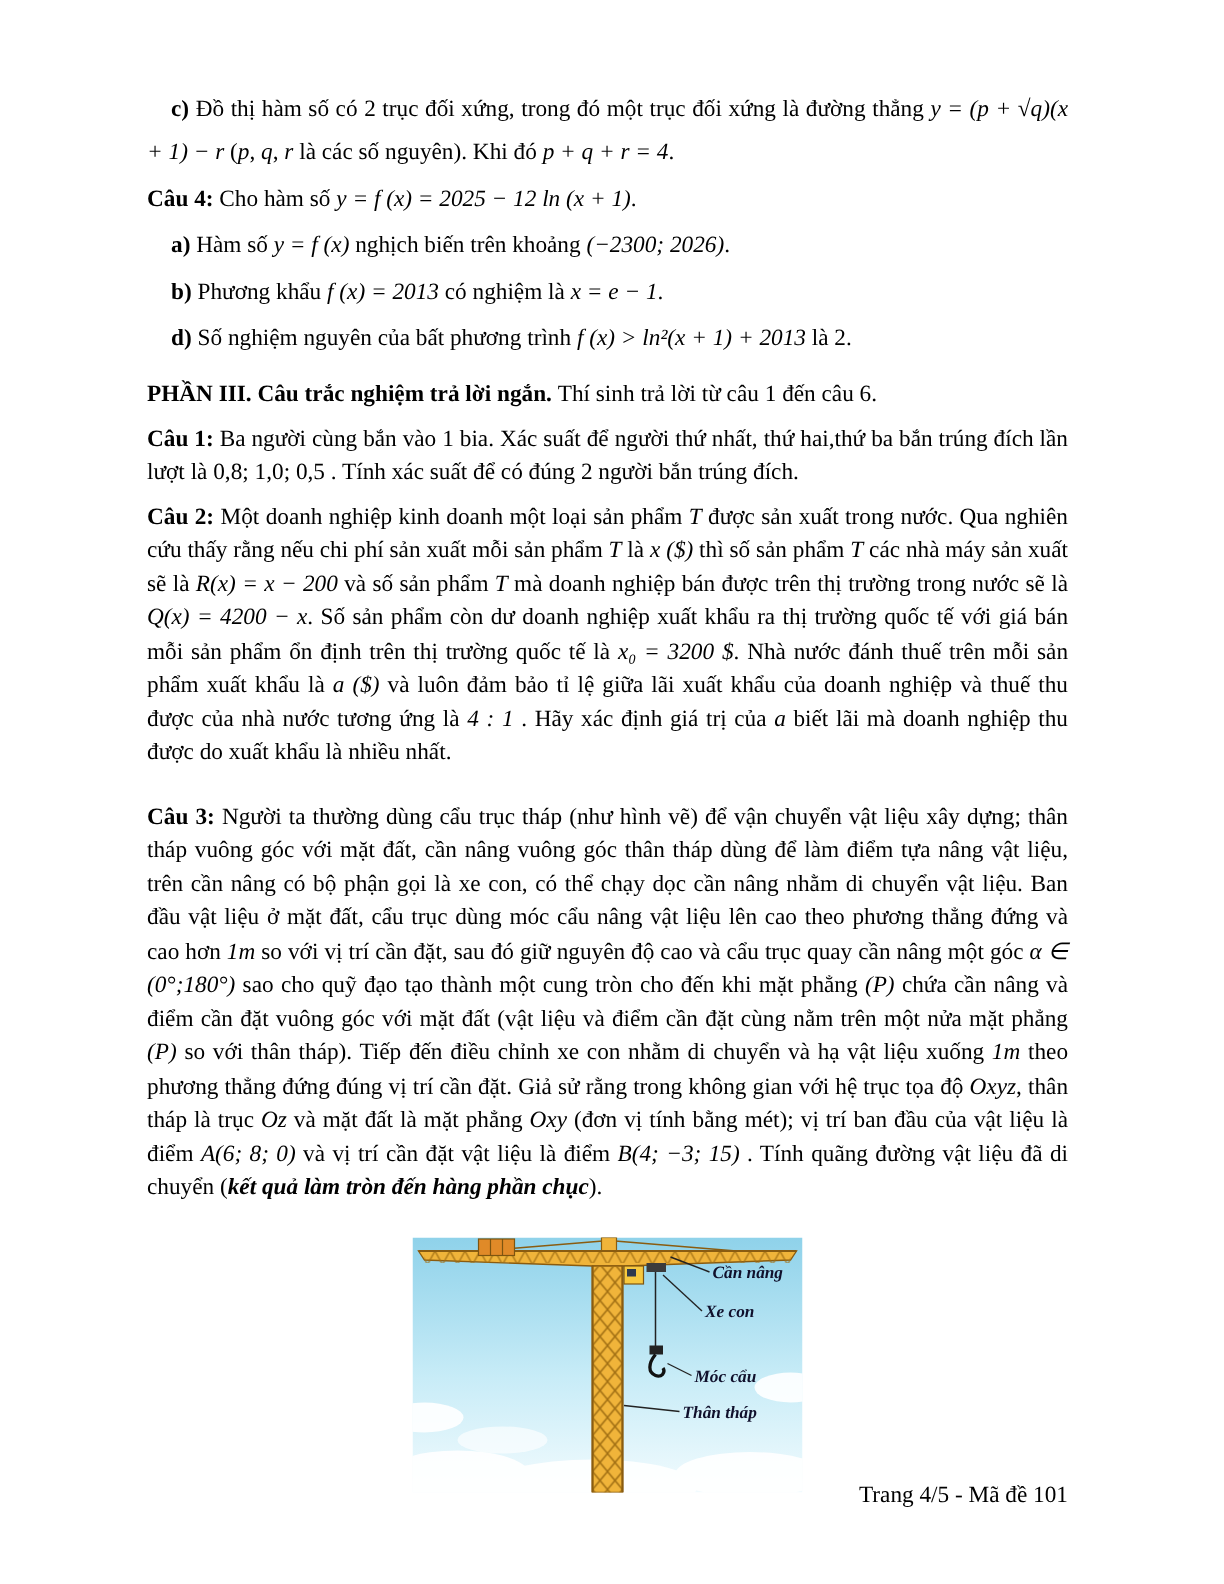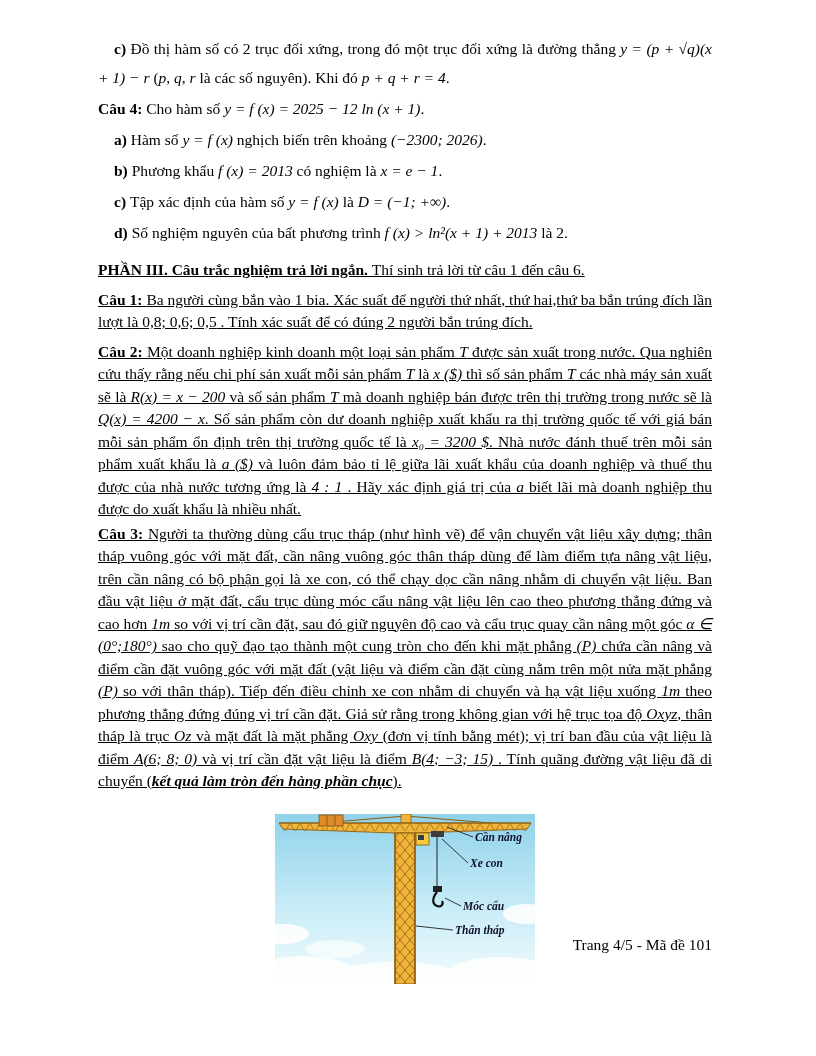--- a/index.html
+++ b/index.html
@@ -7,63 +7,62 @@
   body {
     width:816px; height:1056px;
     font-family:"Liberation Serif", serif;
     color:#000;
     position:relative;
     overflow:hidden;
   }
   .page {
     position:relative;
     width:816px; height:948px;
-    padding:32px 104px 0 98px;
+    padding:56px 104px 0 98px;
     background:#ffffff;
   }
   .para {
     font-size:15.5px;
     text-align:justify;
     color:#000;
   }
   .f { line-height:29px; margin:2px 0; }
-  .d { line-height:22.5px; margin:7px 0 0 0;text-decoration:underline; }
-  .tight { margin-top:2px; }
+  .d { line-height:22.5px; margin:7px 0 0 0; }
+  .tight { margin-top:20px; }
   .head { margin-top:12px; }
   .item { text-indent:16px; }
   .b  { font-weight:bold; }
   .m  { font-style:italic; }
   .bi { font-weight:bold; font-style:italic; }
   .figure {
     margin-top:21px;
     text-align:center;
   }
   .figure svg { display:inline-block; }
   .footer {
     position:absolute;
-    top:936px;
+    top:988px;
     right:104px;
     font-size:15.5px;
     color:#000;
   }
 </style>
 </head>
 <body>
 
 <div class="page">
 
   <div>
       <p class="para f item"><span class="b">c) </span><span>Đồ thị hàm số có 2 trục đối xứng, trong đó một trục đối xứng là đường thẳng </span><span class="m">y = (p + √q)(x + 1) − r</span><span> (</span><span class="m">p</span><span>, </span><span class="m">q</span><span>, </span><span class="m">r</span><span> là các số nguyên). Khi đó </span><span class="m">p + q + r = 4</span><span>.</span></p>
       <p class="para f q"><span class="b">Câu 4: </span><span>Cho hàm số </span><span class="m">y = f (x) = 2025 − 12 ln (x + 1)</span><span>.</span></p>
       <p class="para f item"><span class="b">a) </span><span>Hàm số </span><span class="m">y = f (x)</span><span> nghịch biến trên khoảng </span><span class="m">(−2300; 2026)</span><span>.</span></p>
       <p class="para f item"><span class="b">b) </span><span>Phương khẩu </span><span class="m">f (x) = 2013</span><span> có nghiệm là </span><span class="m">x = e − 1</span><span>.</span></p>
-      <p class="para f item"><span class="b">c) </span><span>Tập xác định của hàm số </span><span class="m">y = f (x)</span><span> là </span><span class="m">D = (−1; +∞)</span><span>.</span></p>
       <p class="para f item"><span class="b">d) </span><span>Số nghiệm nguyên của bất phương trình </span><span class="m">f (x) &gt; ln²(x + 1) + 2013</span><span> là 2.</span></p>
       <p class="para d head"><span class="b">PHẦN III. Câu trắc nghiệm trả lời ngắn. </span><span>Thí sinh trả lời từ câu 1 đến câu 6.</span></p>
-      <p class="para d"><span class="b">Câu 1: </span><span>Ba người cùng bắn vào 1 bia. Xác suất để người thứ nhất, thứ hai,thứ ba bắn trúng đích lần lượt là </span><span>0,8; 0,6; 0,5</span><span> . Tính xác suất để có đúng 2 người bắn trúng đích.</span></p>
+      <p class="para d"><span class="b">Câu 1: </span><span>Ba người cùng bắn vào 1 bia. Xác suất để người thứ nhất, thứ hai,thứ ba bắn trúng đích lần lượt là </span><span>0,8; 1,0; 0,5</span><span> . Tính xác suất để có đúng 2 người bắn trúng đích.</span></p>
       <p class="para d"><span class="b">Câu 2: </span><span>Một doanh nghiệp kinh doanh một loại sản phẩm </span><span class="m">T</span><span> được sản xuất trong nước. Qua nghiên cứu thấy rằng nếu chi phí sản xuất mỗi sản phẩm </span><span class="m">T</span><span> là </span><span class="m">x ($)</span><span> thì số sản phẩm </span><span class="m">T</span><span> các nhà máy sản xuất sẽ là </span><span class="m">R(x) = x − 200</span><span> và số sản phẩm </span><span class="m">T</span><span> mà doanh nghiệp bán được trên thị trường trong nước sẽ là </span><span class="m">Q(x) = 4200 − x</span><span>. Số sản phẩm còn dư doanh nghiệp xuất khẩu ra thị trường quốc tế với giá bán mỗi sản phẩm ổn định trên thị trường quốc tế là </span><span class="m">x₀ = 3200 $</span><span>. Nhà nước đánh thuế trên mỗi sản phẩm xuất khẩu là </span><span class="m">a ($)</span><span> và luôn đảm bảo tỉ lệ giữa lãi xuất khẩu của doanh nghiệp và thuế thu được của nhà nước tương ứng là </span><span class="m">4 : 1</span><span> . Hãy xác định giá trị của </span><span class="m">a</span><span> biết lãi mà doanh nghiệp thu được do xuất khẩu là nhiều nhất.</span></p>
       <p class="para d tight"><span class="b">Câu 3: </span><span>Người ta thường dùng cẩu trục tháp (như hình vẽ) để vận chuyển vật liệu xây dựng; thân tháp vuông góc với mặt đất, cần nâng vuông góc thân tháp dùng để làm điểm tựa nâng vật liệu, trên cần nâng có bộ phận gọi là xe con, có thể chạy dọc cần nâng nhằm di chuyển vật liệu. Ban đầu vật liệu ở mặt đất, cẩu trục dùng móc cẩu nâng vật liệu lên cao theo phương thẳng đứng và cao hơn </span><span class="m">1m</span><span> so với vị trí cần đặt, sau đó giữ nguyên độ cao và cẩu trục quay cần nâng một góc </span><span class="m">α ∈ (0°;180°)</span><span> sao cho quỹ đạo tạo thành một cung tròn cho đến khi mặt phẳng </span><span class="m">(P)</span><span> chứa cần nâng và điểm cần đặt vuông góc với mặt đất (vật liệu và điểm cần đặt cùng nằm trên một nửa mặt phẳng </span><span class="m">(P)</span><span> so với thân tháp). Tiếp đến điều chỉnh xe con nhằm di chuyển và hạ vật liệu xuống </span><span class="m">1m</span><span> theo phương thẳng đứng đúng vị trí cần đặt. Giả sử rằng trong không gian với hệ trục tọa độ </span><span class="m">Oxyz</span><span>, thân tháp là trục </span><span class="m">Oz</span><span> và mặt đất là mặt phẳng </span><span class="m">Oxy</span><span> (đơn vị tính bằng mét); vị trí ban đầu của vật liệu là điểm </span><span class="m">A(6; 8; 0)</span><span> và vị trí cần đặt vật liệu là điểm </span><span class="m">B(4; −3; 15)</span><span> . Tính quãng đường vật liệu đã di chuyển (</span><span class="bi">kết quả làm tròn đến hàng phần chục</span><span>).</span></p>
     </div>
 
   <div class="figure">
     <svg width="260" height="170" viewBox="0 0 260 170" role="img">
       <defs>
         <linearGradient id="sky" x1="0" y1="0" x2="0" y2="1">
           <stop offset="0%" stop-color="#8fd2ea"></stop>
           <stop offset="55%" stop-color="#c8ecf7"></stop>

